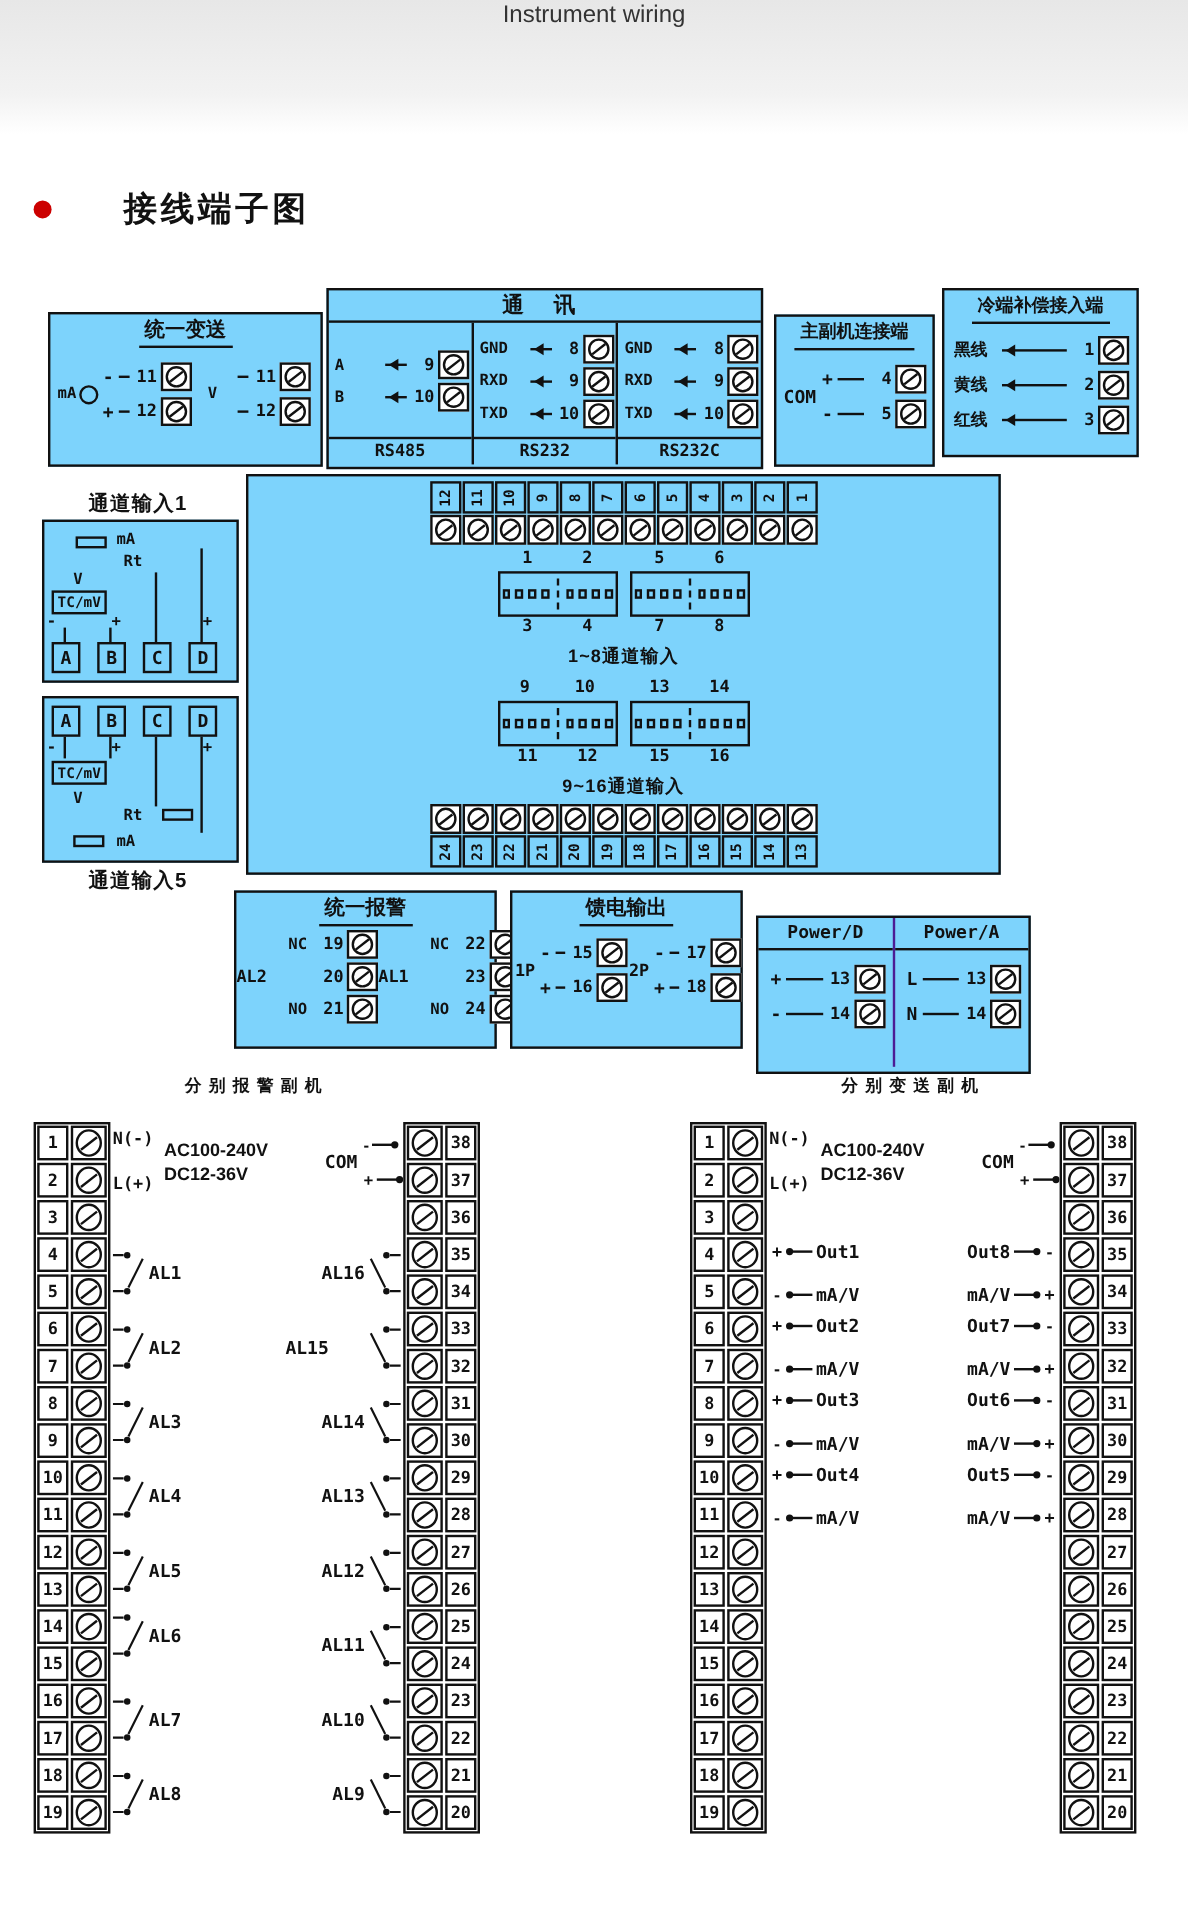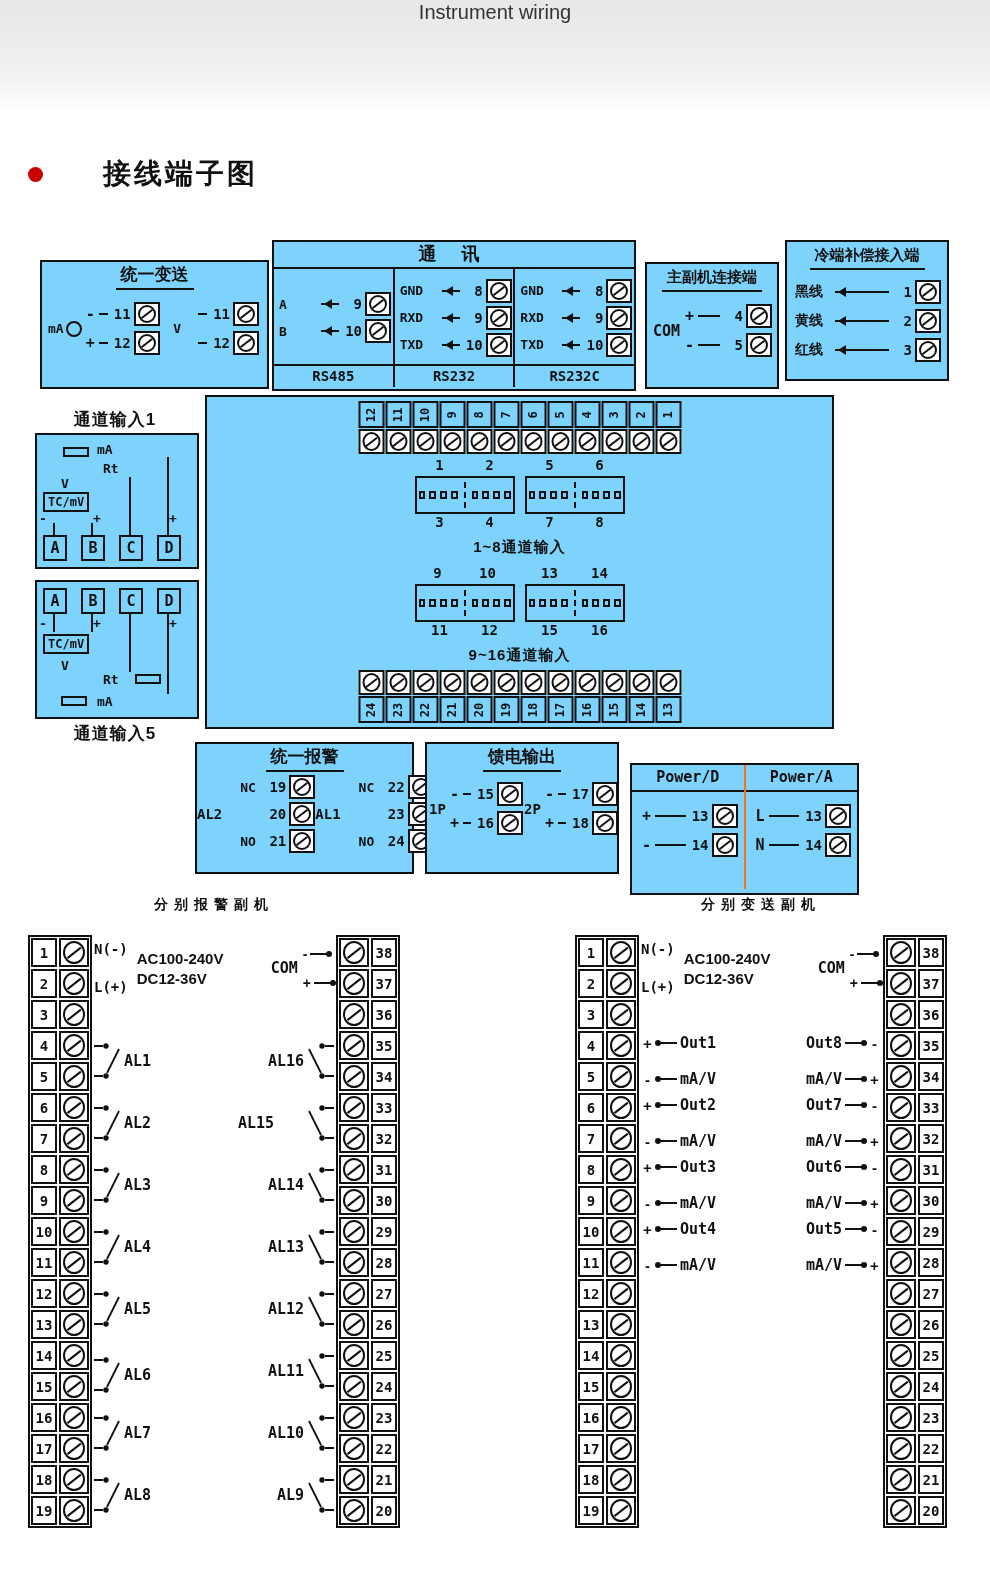--- a/index.html
+++ b/index.html
@@ -108,21 +108,21 @@
   #box-feed{left:425px;top:742px;width:190px;height:128px;}
   .fd-body{display:flex;justify-content:space-around;padding-top:6px;}
   .fd-grp{display:flex;align-items:center;gap:2px;}
   .fd-name{font-weight:bold;font-size:14px;flex:none;}
   .fd-rows{width:72px;}
 
   
   #box-power{left:630px;top:742px;width:225px;height:128px;margin-top:21px;}
   .pw-grid{display:flex;height:124px;}
   .pw-col{flex:1;display:flex;flex-direction:column;min-width:0;}
-  .pw-col + .pw-col{border-left:2px solid #f97316;}
+  .pw-col + .pw-col{border-left:2px solid #4c1d95;}
   .pw-head{text-align:center;font-weight:bold;font-size:15px;border-bottom:2px solid #111;line-height:25px;}
   .pw-rows{padding:8px 6px 0 8px;}
 
   
   .slave-title{position:absolute;width:372px;text-align:center;font-size:14px;font-weight:bold;letter-spacing:6px;}
   .slave{position:absolute;width:372px;height:593px;}
   .strip{position:absolute;top:0;border:2px solid #111;padding:1px;background:#fff;box-sizing:border-box;}
   .strip-left{left:0;}
   .strip-right{right:0;}
   .srow{display:flex;gap:2px;height:29px;margin-bottom:2px;}
@@ -883,21 +883,21 @@
           <svg class="sw" width="28" height="52" viewBox="0 0 28 52">
             <g stroke="#111" stroke-width="1.8" fill="none">
               <path d="M0 11h9M0 41h9"></path>
               <path d="M13 38L25 14"></path>
             </g>
             <circle cx="12" cy="11" r="2.7" fill="#111"></circle>
             <circle cx="12" cy="41" r="2.7" fill="#111"></circle>
           </svg>
           <span class="grp-lbl mono">AL5</span>
         </div>
-        <div class="grp grp-l" style="top: 410px; justify-content: center;">
+        <div class="grp grp-l" style="top: 398px; justify-content: center;">
           <svg class="sw" width="28" height="52" viewBox="0 0 28 52">
             <g stroke="#111" stroke-width="1.8" fill="none">
               <path d="M0 11h9M0 41h9"></path>
               <path d="M13 38L25 14"></path>
             </g>
             <circle cx="12" cy="11" r="2.7" fill="#111"></circle>
             <circle cx="12" cy="41" r="2.7" fill="#111"></circle>
           </svg>
           <span class="grp-lbl mono">AL6</span>
         </div>

